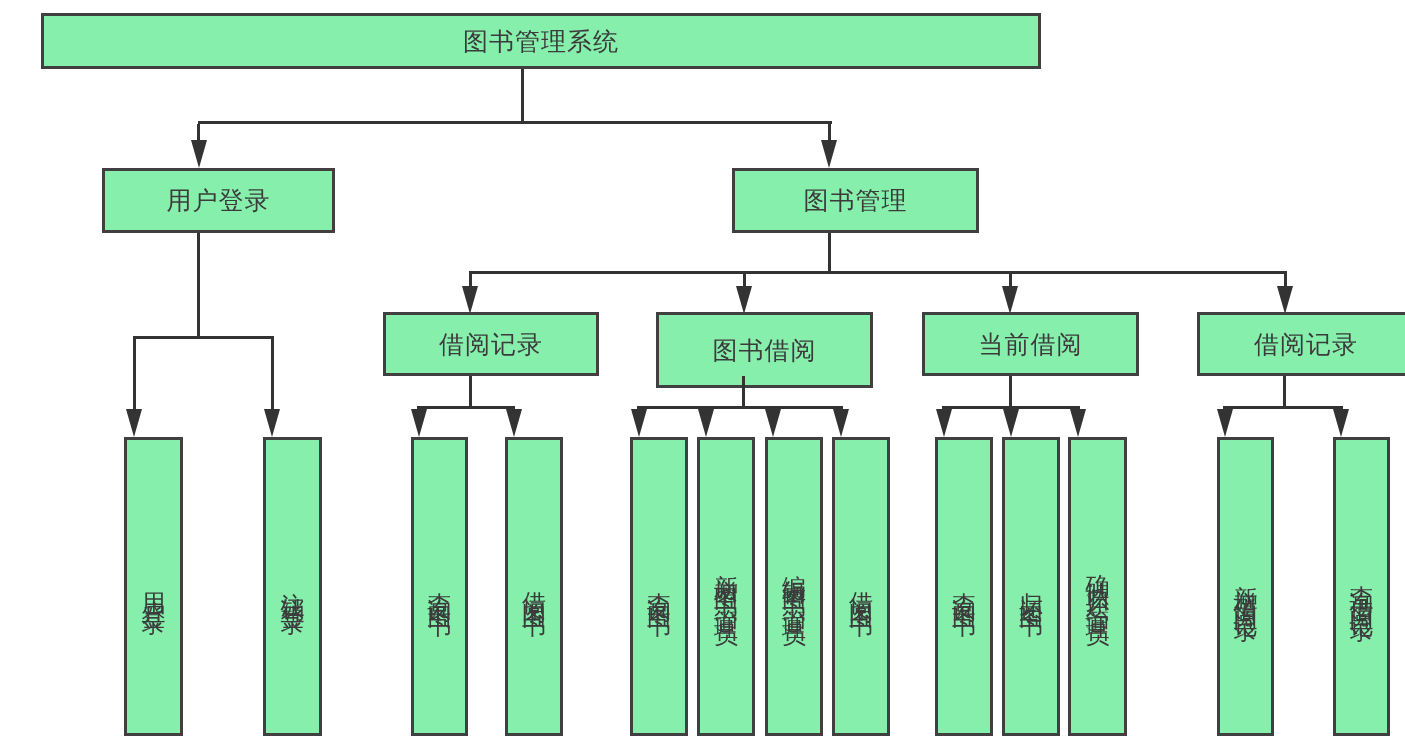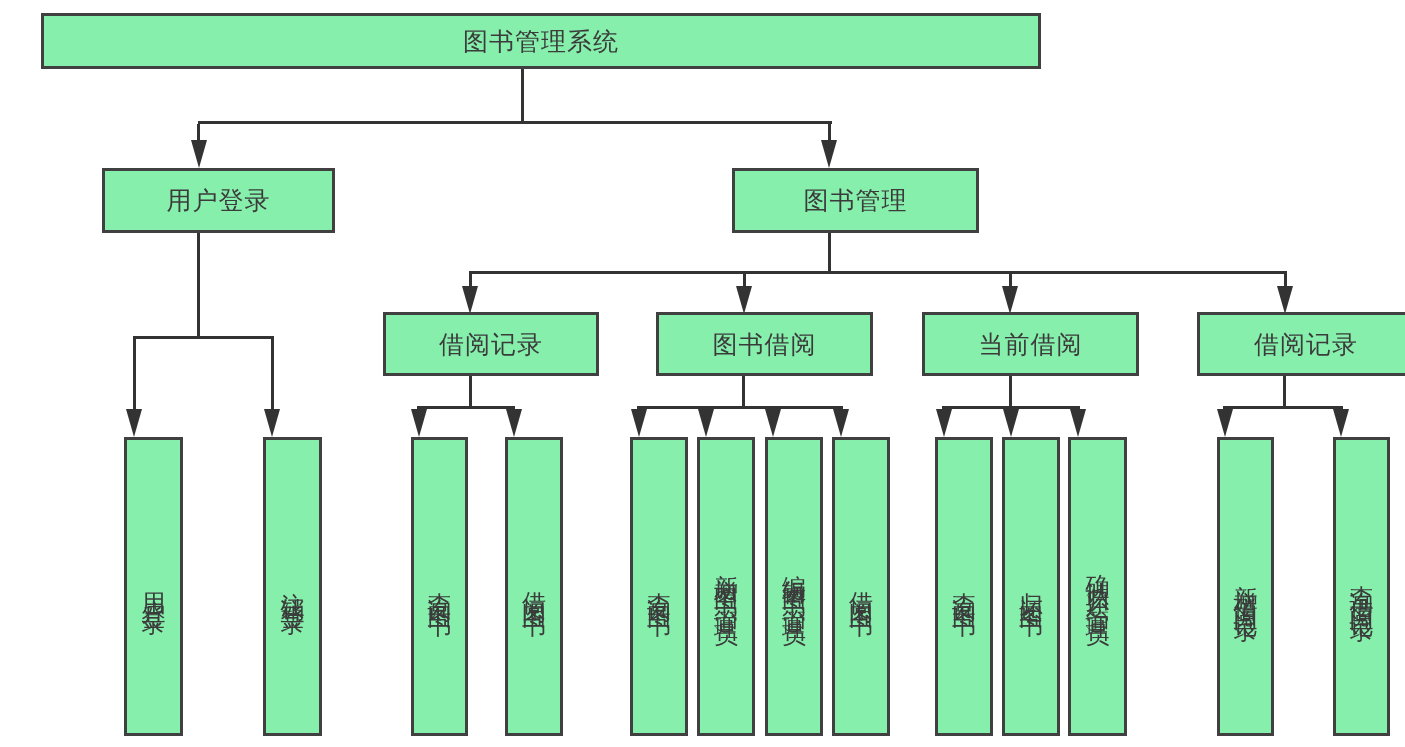--- a/index.html
+++ b/index.html
@@ -84,21 +84,21 @@
   <div class="line" style="left:469px;top:274px;width:3px;height:12px"></div>
   <div class="arrow" style="left:462px;top:286px"></div>
   <div class="line" style="left:743px;top:274px;width:3px;height:12px"></div>
   <div class="arrow" style="left:736px;top:286px"></div>
   <div class="line" style="left:1009px;top:274px;width:3px;height:12px"></div>
   <div class="arrow" style="left:1002px;top:286px"></div>
   <div class="line" style="left:1284px;top:274px;width:3px;height:12px"></div>
   <div class="arrow" style="left:1277px;top:286px"></div>
 
   <div class="box" style="left:363px;top:312px;width:216px;height:64px">借阅记录</div>
-  <div class="box" style="left:636px;top:312px;width:217px;height:64px">图书借阅</div>
+  <div class="box" style="left:636px;top:312px;width:217px;height:76px">图书借阅</div>
   <div class="box" style="left:902px;top:312px;width:217px;height:64px">当前借阅</div>
   <div class="box" style="left:1177px;top:312px;width:218px;height:64px">借阅记录</div>
 
   <div class="line" style="left:469px;top:376px;width:3px;height:30px"></div>
   <div class="line" style="left:417px;top:406px;width:98px;height:3px"></div>
   <div class="arrow" style="left:411px;top:409px"></div>
   <div class="arrow" style="left:506px;top:409px"></div>
 
   <div class="line" style="left:742px;top:376px;width:3px;height:30px"></div>
   <div class="line" style="left:637px;top:406px;width:206px;height:3px"></div>

